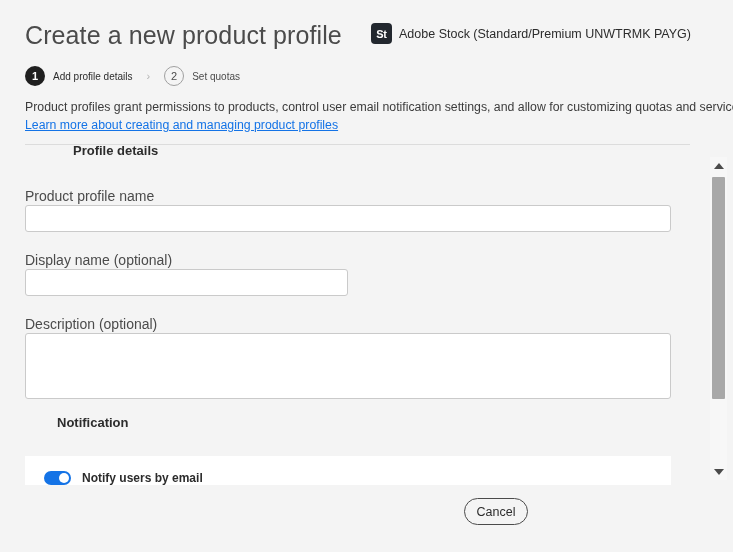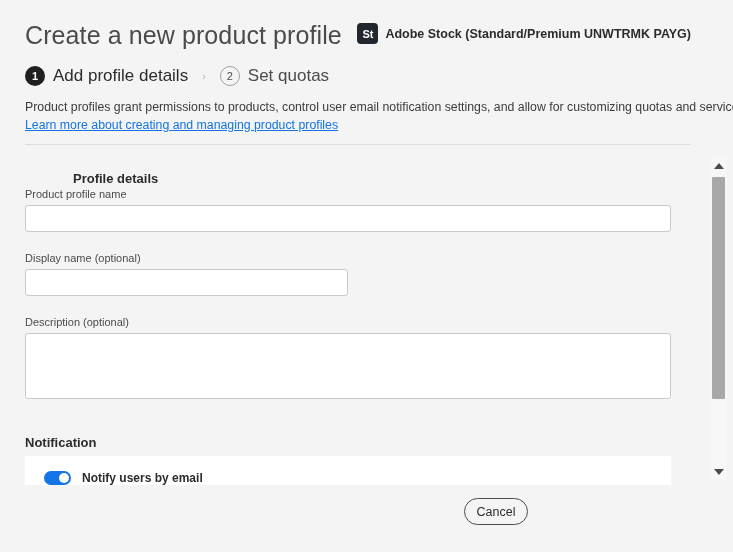--- a/index.html
+++ b/index.html
@@ -51,21 +51,21 @@
     font-size: 11px;
     font-weight: 700;
     display: flex;
     align-items: center;
     justify-content: center;
     letter-spacing: -0.2px;
     margin-left: 8px;
   }
   .product-name {
     font-size: 12.5px;
-    font-weight: 700;
+    font-weight: 400;
     color: #2c2c2c;
   }
 
   
   .stepper {
     position: absolute;
     left: 25px;
     top: 66px;
     display: flex;
     align-items: center;
@@ -91,21 +91,21 @@
     color: #ffffff;
     font-weight: 700;
   }
   .step-circle.inactive {
     background: transparent;
     border: 1px solid #a0a0a0;
     color: #4b4b4b;
     font-weight: 400;
   }
   .step-label {
-    font-size: 17px;
+    font-size: 10px;
     color: #2c2c2c;
   }
   .step-label.muted { color: #4b4b4b; }
   .step-sep {
     margin: 0 14px;
     color: #b3b3b3;
     font-size: 11px;
     line-height: 1;
   }
 
@@ -146,27 +146,27 @@
     height: 1px;
     background: #dcdcdc;
   }
   .section-title {
     position: absolute;
     left: 25px;
     font-size: 13px;
     font-weight: 700;
     color: #2c2c2c;
   }
-  .section-title.profile { top: 28px; padding-left: 48px; }
-  .section-title.notification { top: 292px; }
+  .section-title.profile { top: 0; padding-left: 48px; }
+  .section-title.notification { top: 272px; margin-left: 32px; }
 
   .field-label {
     position: absolute;
     left: 25px;
-    font-size: 11px;
+    font-size: 14px;
     color: #4b4b4b;
   }
   .field-label.name { top: 45px; }
   .field-label.display { top: 109px; }
   .field-label.description { top: 173px; }
 
   .text-input {
     position: absolute;
     left: 25px;
     background: #ffffff;

